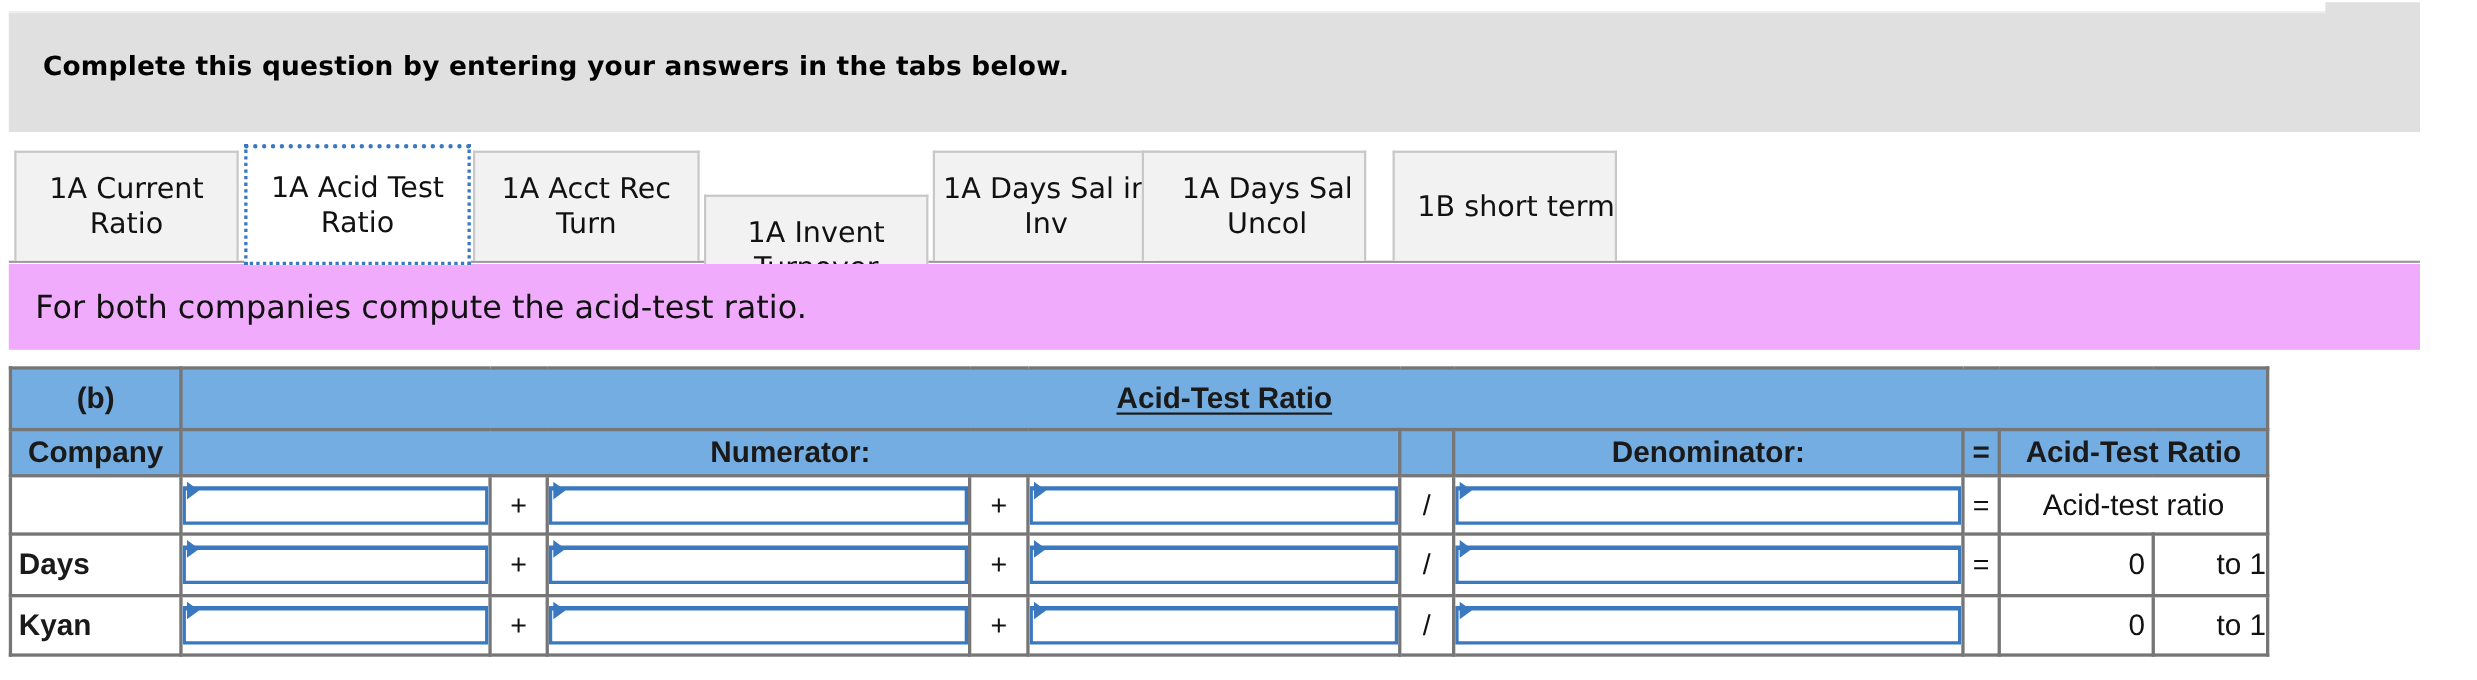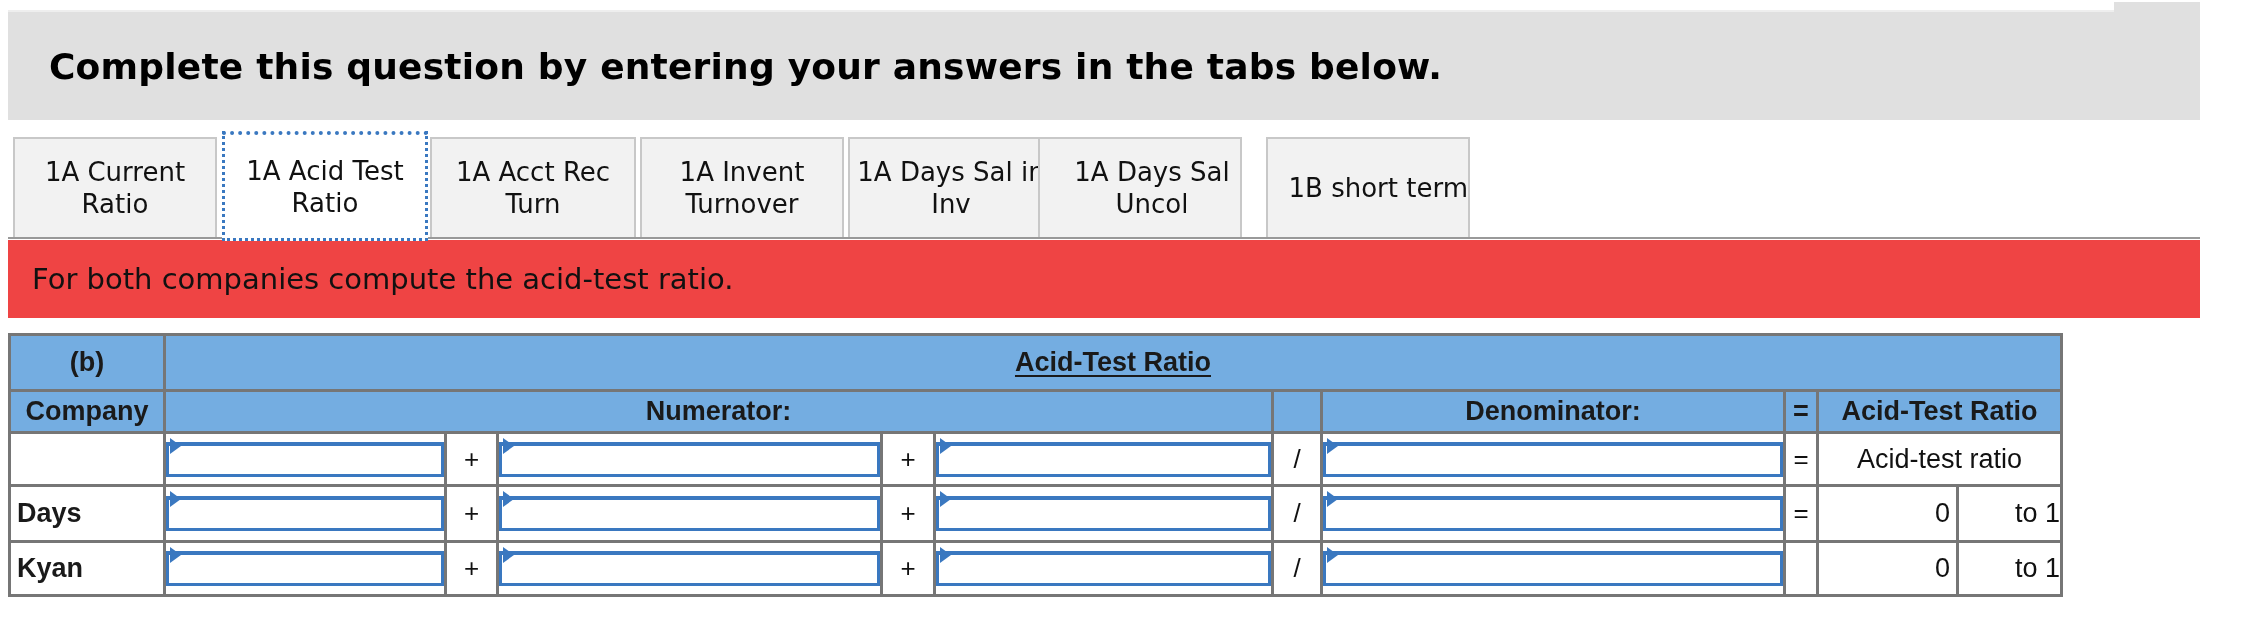--- a/index.html
+++ b/index.html
@@ -1,28 +1,28 @@
 <!DOCTYPE html>
 <html><head>
 <meta charset="utf-8">
 <style>
   html, body { margin:0; padding:0; background:#ffffff; }
   body { width:2252px; height:618px; position:relative; overflow:hidden; font-family:"DejaVu Sans", sans-serif; color:#000; }
 
   .top-strip { position:absolute; left:8px; top:10px; width:2106px; height:3px; background:#eeeeee; }
   .banner { position:absolute; left:8px; top:12px; width:2192px; height:108px; background:#e0e0e0; }
   .banner-ext { position:absolute; left:2114px; top:2px; width:86px; height:12px; background:#e0e0e0; }
-  .banner-text { position:absolute; left:41px; top:34px; font-family:"DejaVu Sans", sans-serif; font-weight:bold; font-size:36px; letter-spacing:0.2px; white-space:nowrap;text-align:right; }
+  .banner-text { position:absolute; left:31px; top:34px; font-family:"DejaVu Sans", sans-serif; font-weight:bold; font-size:24px; letter-spacing:0.2px; white-space:nowrap;text-align:right; }
 
   .tabbar { position:absolute; left:13px; top:137px; height:102px; width:2187px; }
   .tabline { position:absolute; left:8px; top:237px; width:2192px; height:2px; background:#999999; }
   .tab { position:absolute; top:0; height:100px; background:#f2f2f2; border:2px solid #c8c8c8; border-bottom:none; box-sizing:border-box; display:flex; align-items:center; justify-content:center; text-align:center; font-size:26px; line-height:32px; color:#111; cursor:pointer; }
   .tab.active { background:#ffffff; border:3px dotted #3a78c0; border-top-width:4px; top:-6px; height:110px; z-index:2;justify-content:center; }
 
-  .instr { position:absolute; left:8px; top:240px; width:2192px; height:78px; background:#ef4444; }
+  .instr { position:absolute; left:8px; top:240px; width:2192px; height:78px; background:#f0abfc; }
   .instr-text { position:absolute; left:24px; top:22px; font-size:29px; white-space:nowrap; color:#111; }
 
   table.grid { position:absolute; left:8px; top:333px; border-collapse:collapse; font-family:"Liberation Sans", sans-serif; }
   table.grid td { border:3px solid #767676; padding:0; box-sizing:border-box; }
   .hdr { background:#74ade1; font-weight:bold; font-size:27px; color:#1a1a1a; text-align:center; }
   .title-u { text-decoration:underline; text-underline-offset:4px; }
   .cell-w { background:#fff; }
   .company { font-weight:bold; font-size:27px; padding-left:6px !important; color:#1a1a1a; }
   .op { text-align:center; font-size:26px; color:#111; }
   .inp-cell { position:relative; }
@@ -45,21 +45,21 @@
 <div class="tabbar">
   <div class="tab" style="left:0;width:204px;">
     <div><span>1A Current</span><br><span>Ratio</span></div>
   </div>
   <div class="tab active" style="left:209px;width:206px;">
     <div><span>1A Acid Test</span><br><span>Ratio</span></div>
   </div>
   <div class="tab" style="left:417px;width:206px;">
     <div><span>1A Acct Rec</span><br><span>Turn</span></div>
   </div>
-  <div class="tab" style="left:627px;width:204px;">
+  <div class="tab" style="left:627px;width:204px;margin-top:40px;">
     <div><span>1A Invent</span><br><span>Turnover</span></div>
   </div>
   <div class="tab" style="left:835px;width:206px;">
     <div><span>1A Days Sal in</span><br><span>Inv</span></div>
   </div>
   <div class="tab" style="left:1025px;width:204px;padding-left:24px;">
     <div><span>1A Days Sal</span><br><span>Uncol</span></div>
   </div>
   <div class="tab" style="left:1253px;width:204px;justify-content:flex-end;">
     <div><span>1B short term</span></div>

